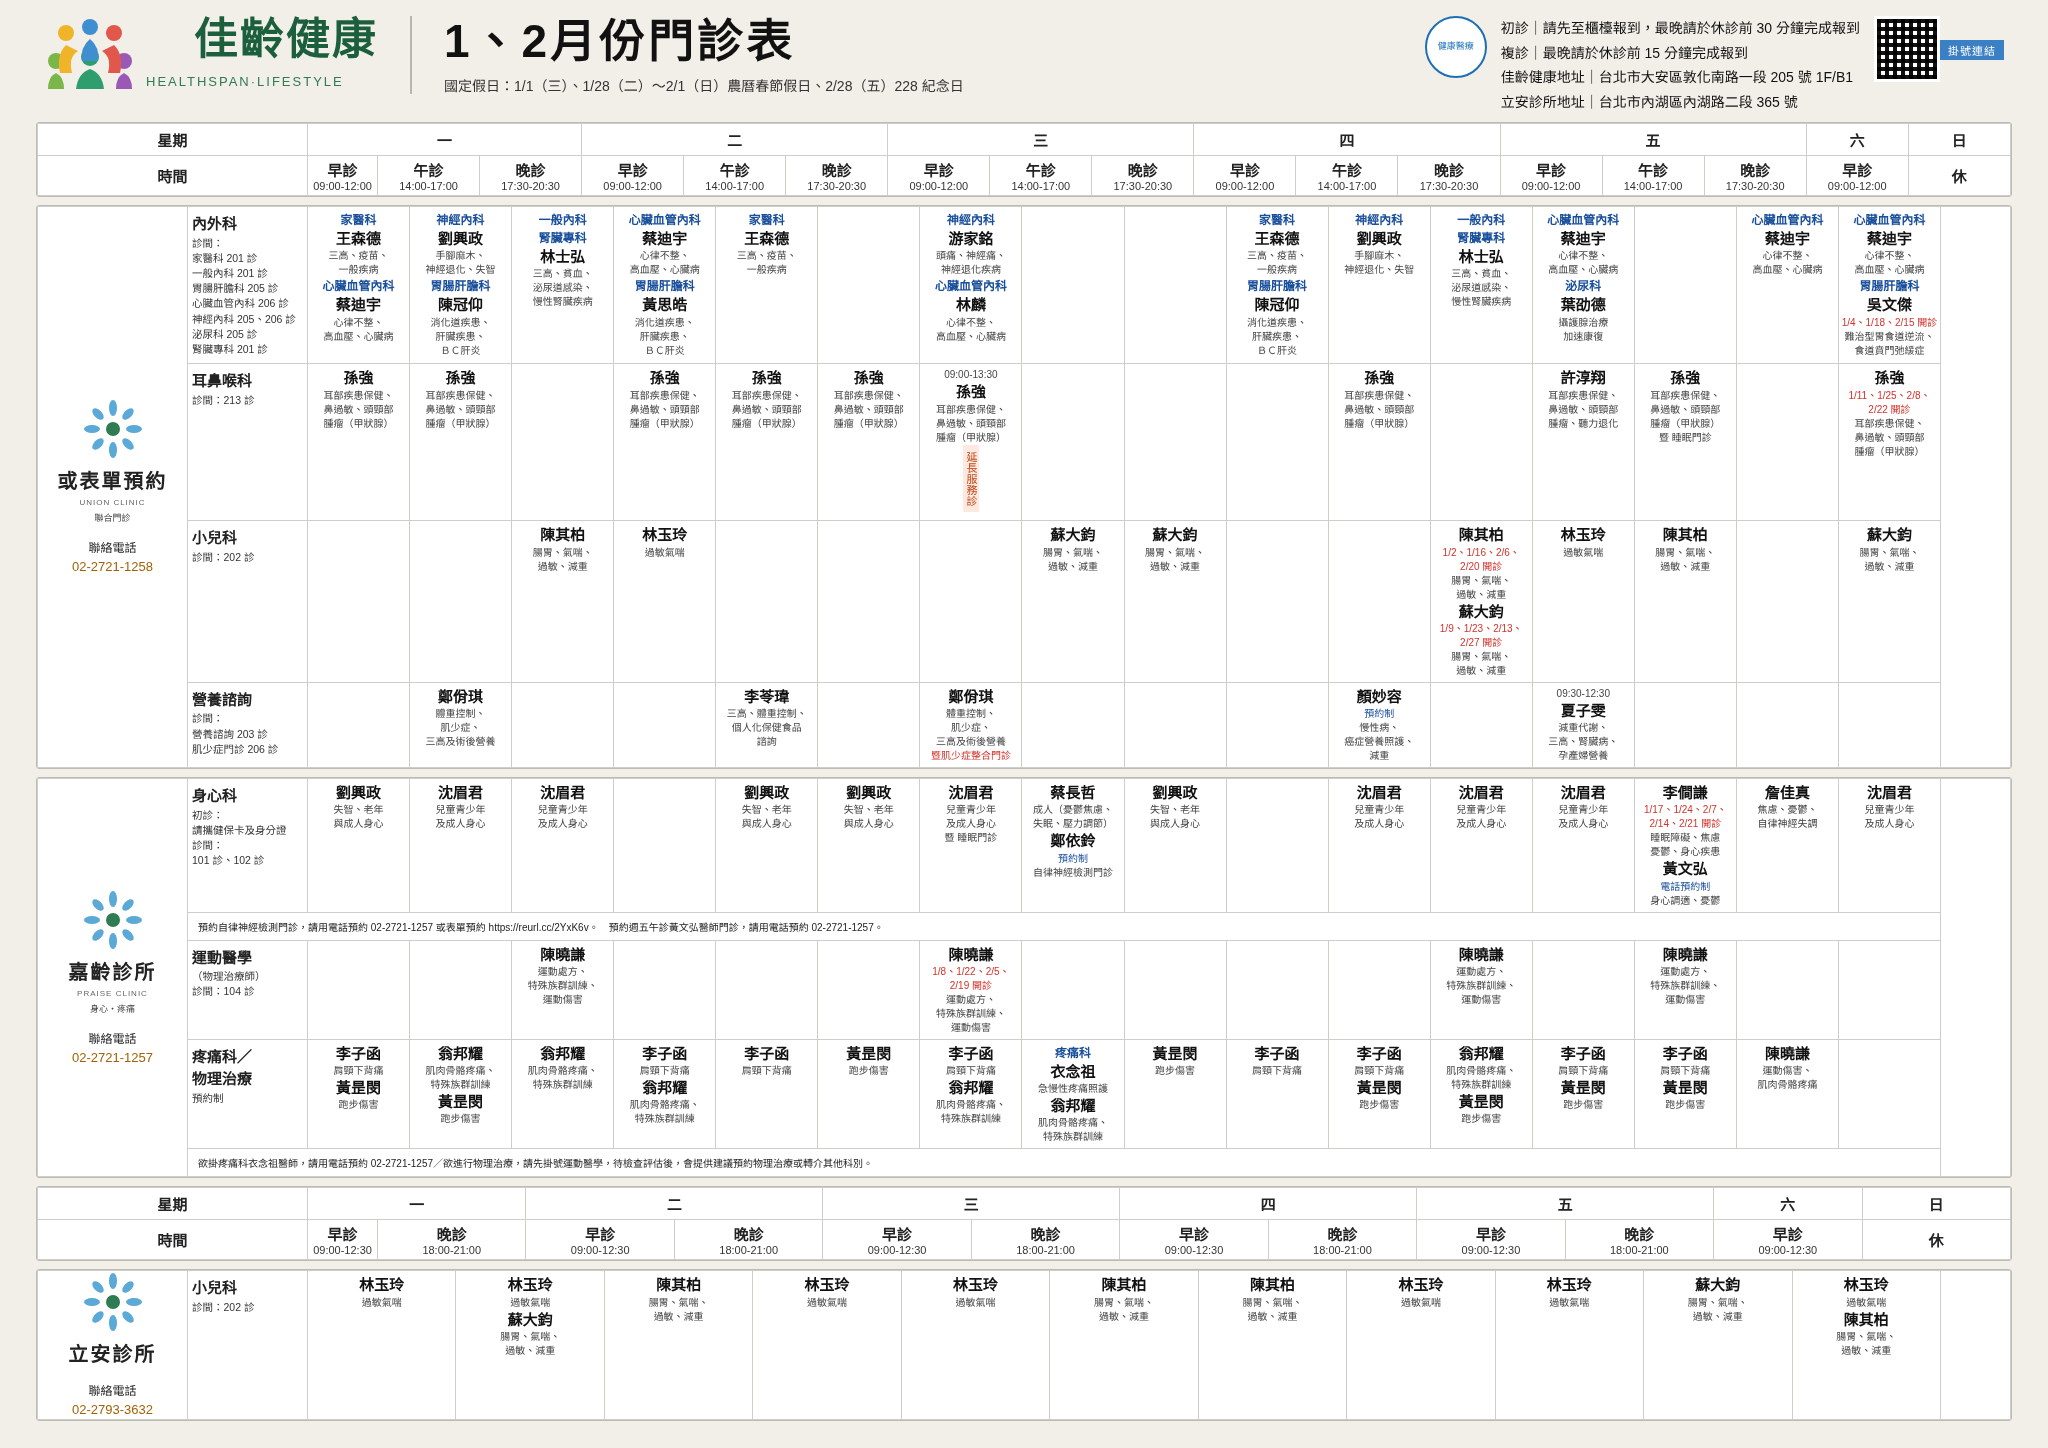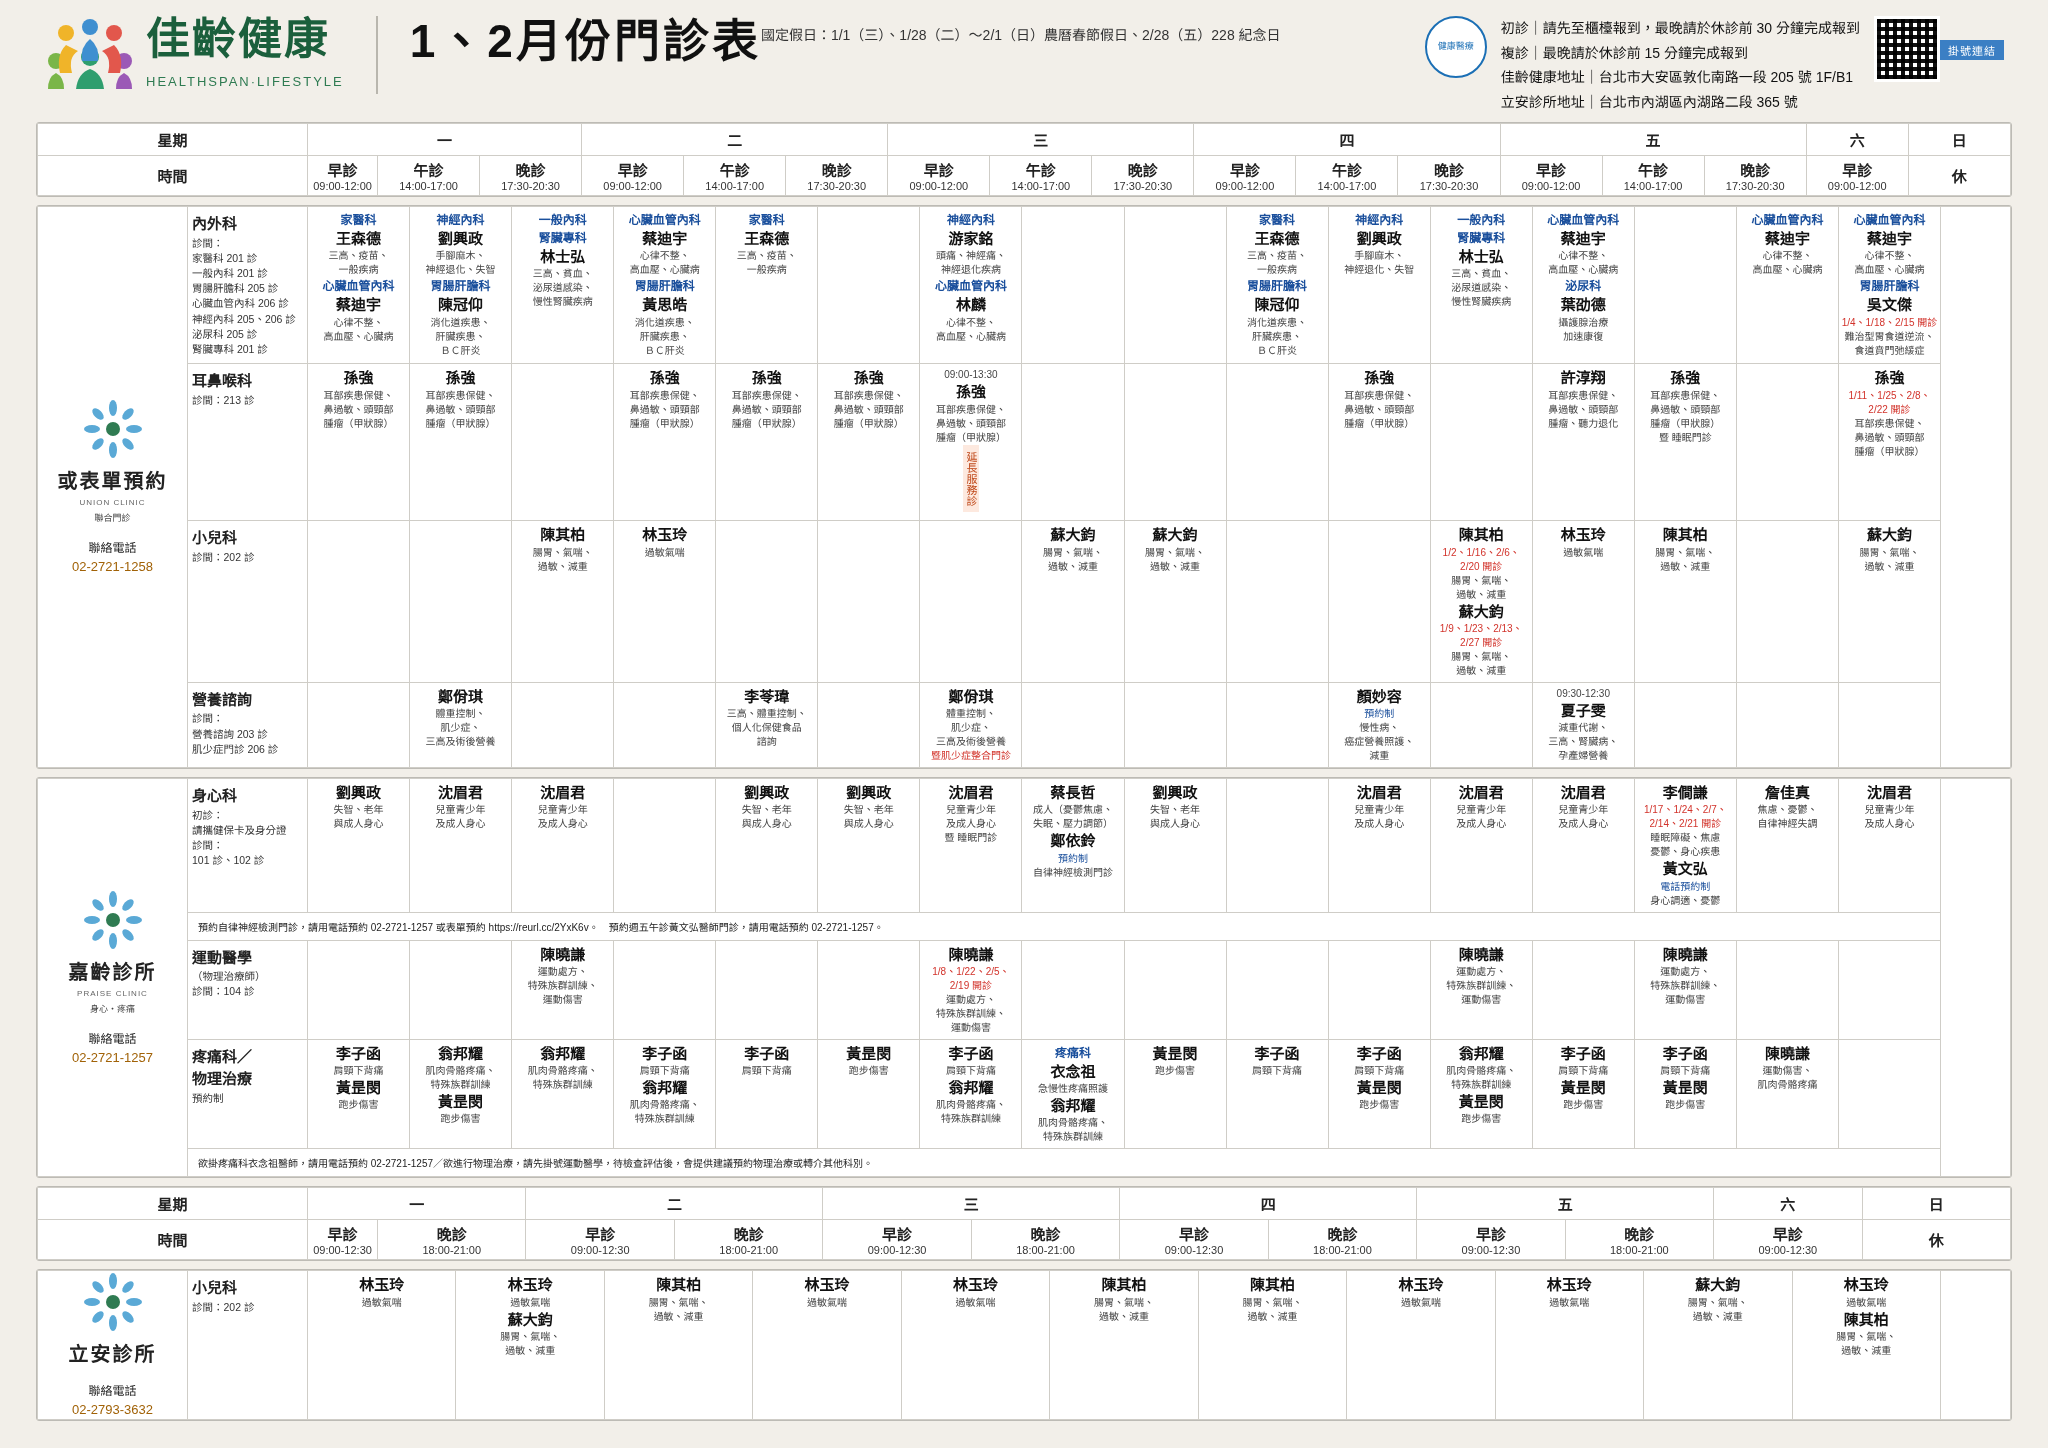--- a/index.html
+++ b/index.html
@@ -11,24 +11,24 @@
     color:#222;
     position:relative;
     overflow:hidden;
   }
   .page { position:relative; width:2048px; height:1448px; padding:0 36px; }
 
   
   .hdr { display:flex; align-items:flex-start; padding:16px 8px 8px 8px; gap:18px; }
   .logo-wrap { display:flex; align-items:center; gap:10px; }
   .logo-mark { width:92px; height:72px; position:relative; }
-  .logo-text .cn { font-size:44px; font-weight:bold; letter-spacing:2px; color:#1b5f3c; line-height:1.05; }
+  .logo-text .cn { font-size:44px; font-weight:bold; letter-spacing:2px; color:#1b5f3c; line-height:1.05;margin-left:48px; }
   .logo-text .en { font-size:13px; letter-spacing:2px; color:#2f7b52; margin-top:12px; }
   .divider-v { width:2px; height:78px; background:#b9b6ae; margin:0 14px; }
-  .title-block { display:flex; flex-direction:row; justify-content:center; }
+  .title-block { display:flex; flex-direction:column; justify-content:center; }
   .title-main { font-size:46px; font-weight:bold; letter-spacing:3px; color:#111; line-height:1.1; }
   .title-sub { font-size:14px; color:#333; margin-top:8px; }
   .hdr-right { margin-left:auto; display:flex; align-items:flex-start; gap:14px; }
   .notice { font-size:14px; line-height:1.75; color:#111; }
   .org-badge { width:62px; height:62px; border-radius:50%; border:2px solid #1b6fb5; display:flex;
                align-items:center; justify-content:center; font-size:9px; color:#1b6fb5; text-align:center;
                line-height:1.1; flex:0 0 auto; background:#fff; }
   .qr { width:66px; height:66px; background:
         repeating-linear-gradient(0deg,#111 0 4px,#fff 4px 8px),
         repeating-linear-gradient(90deg,#111 0 4px,transparent 4px 8px);

